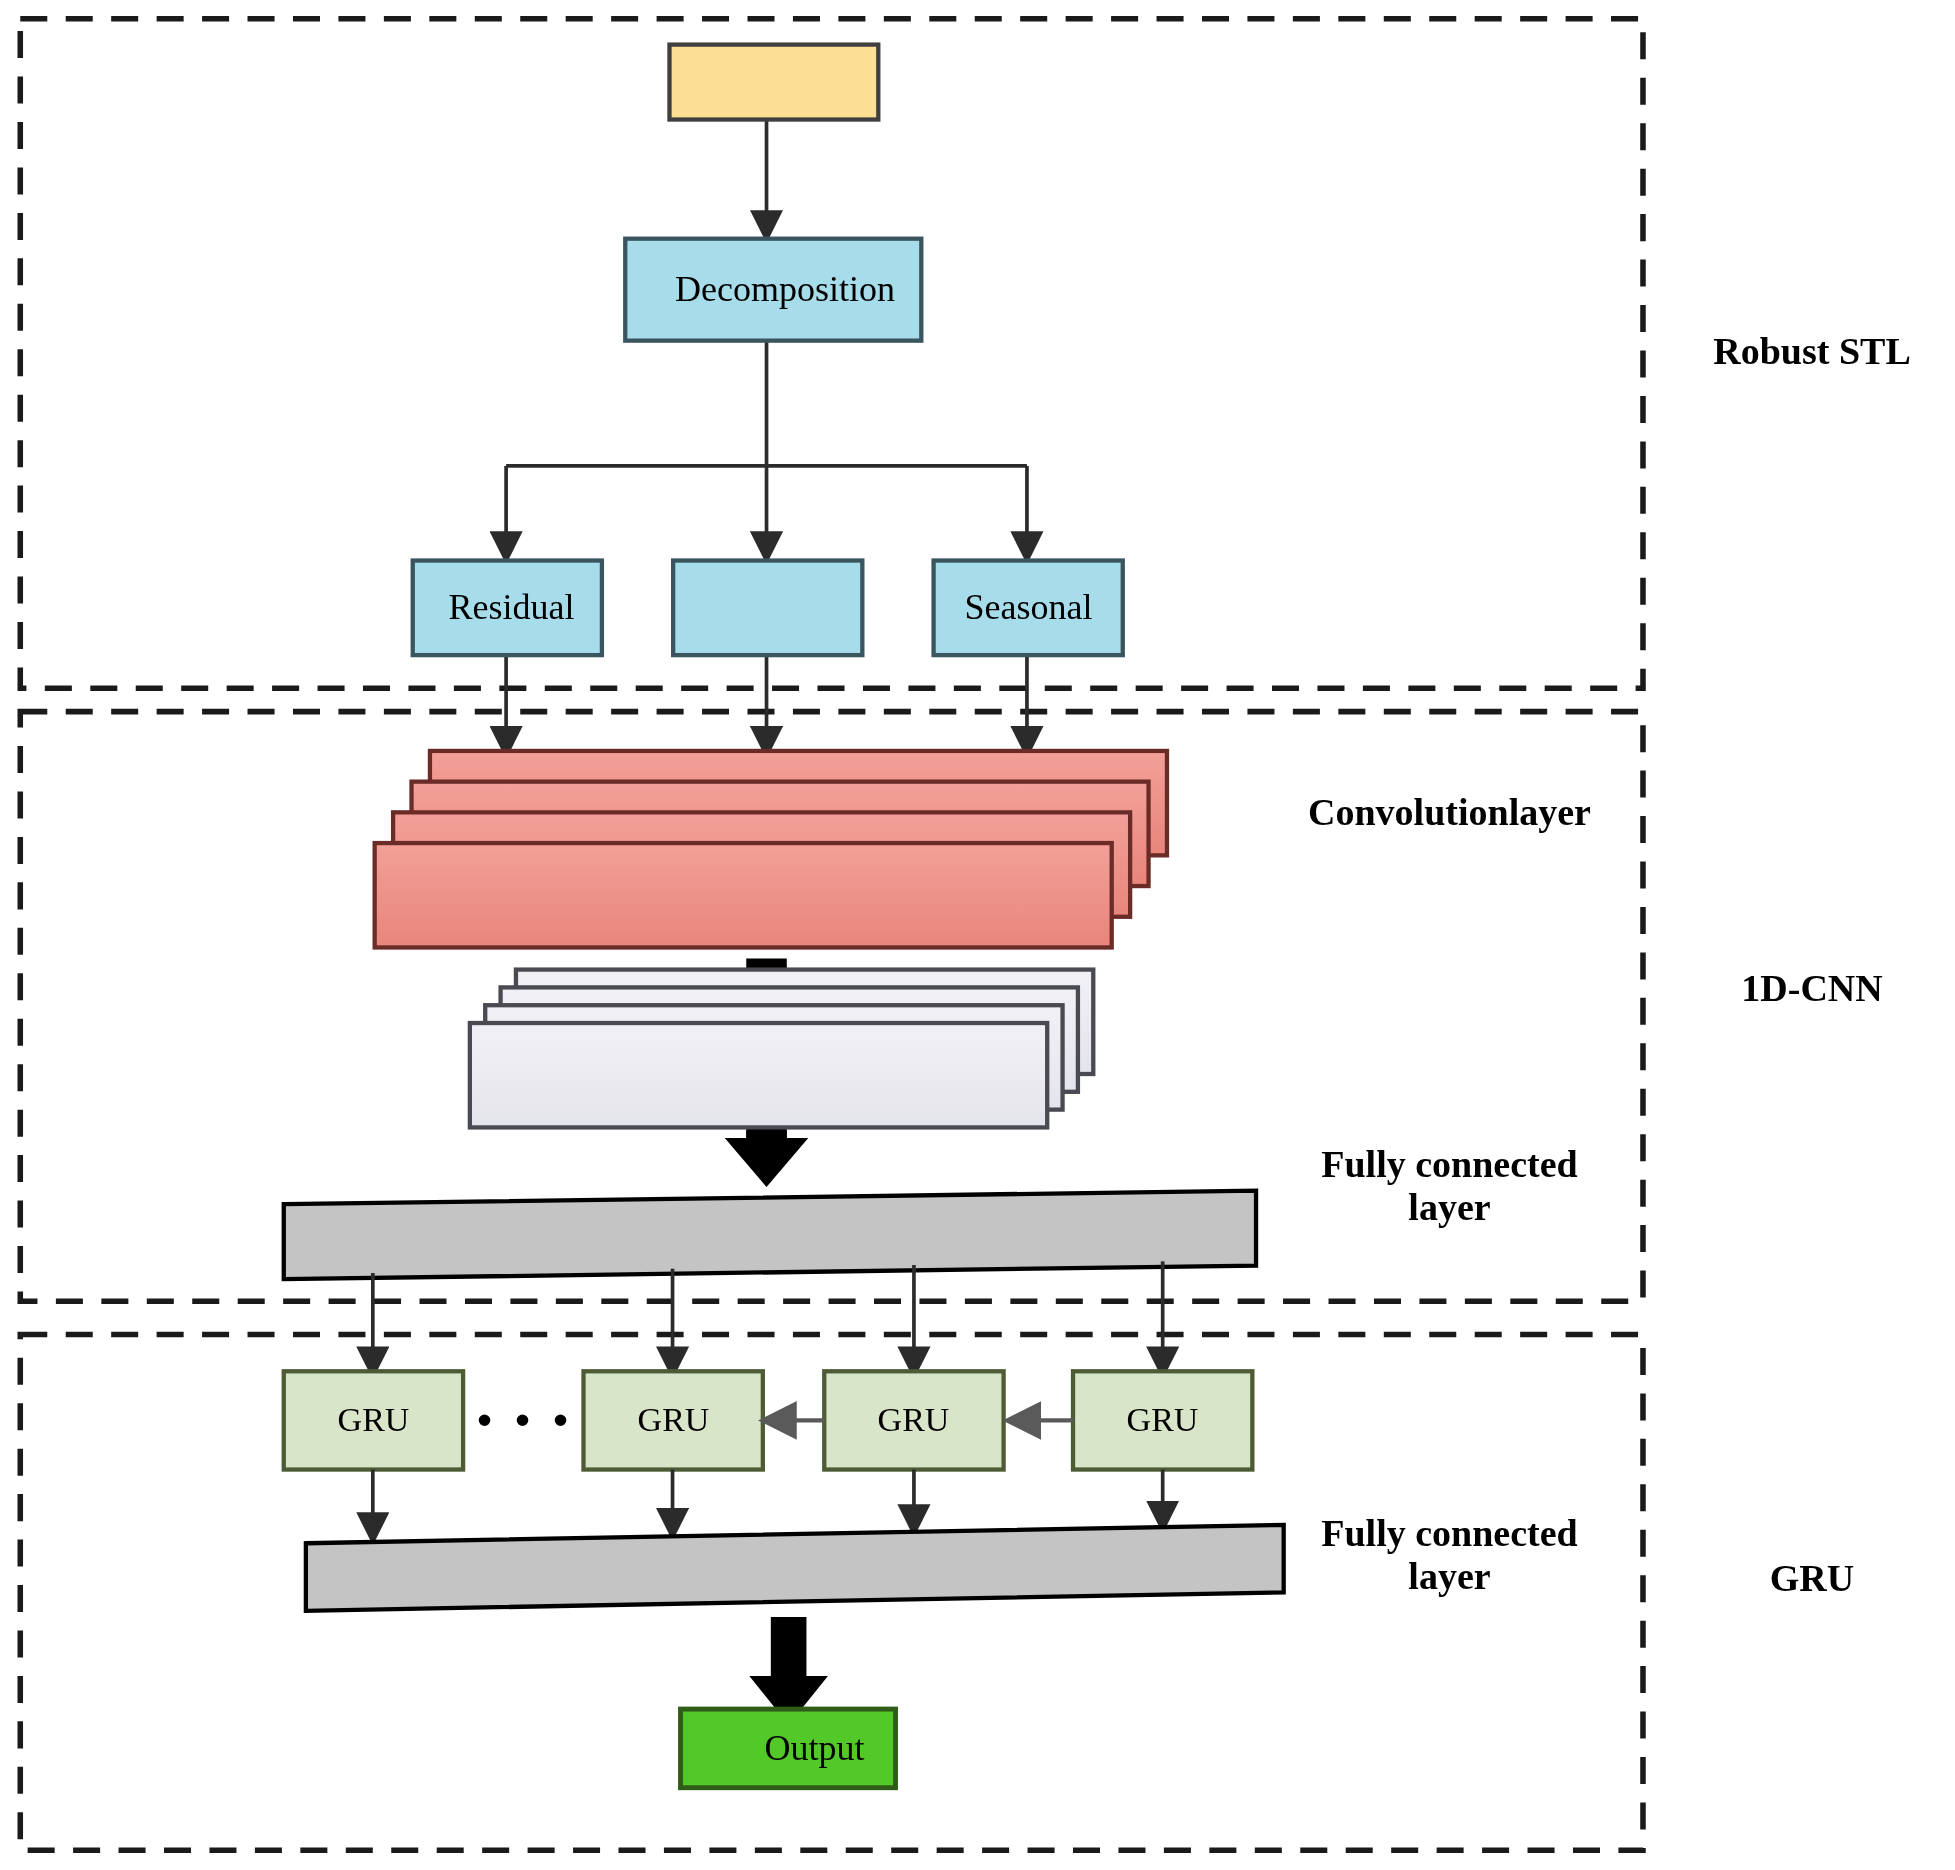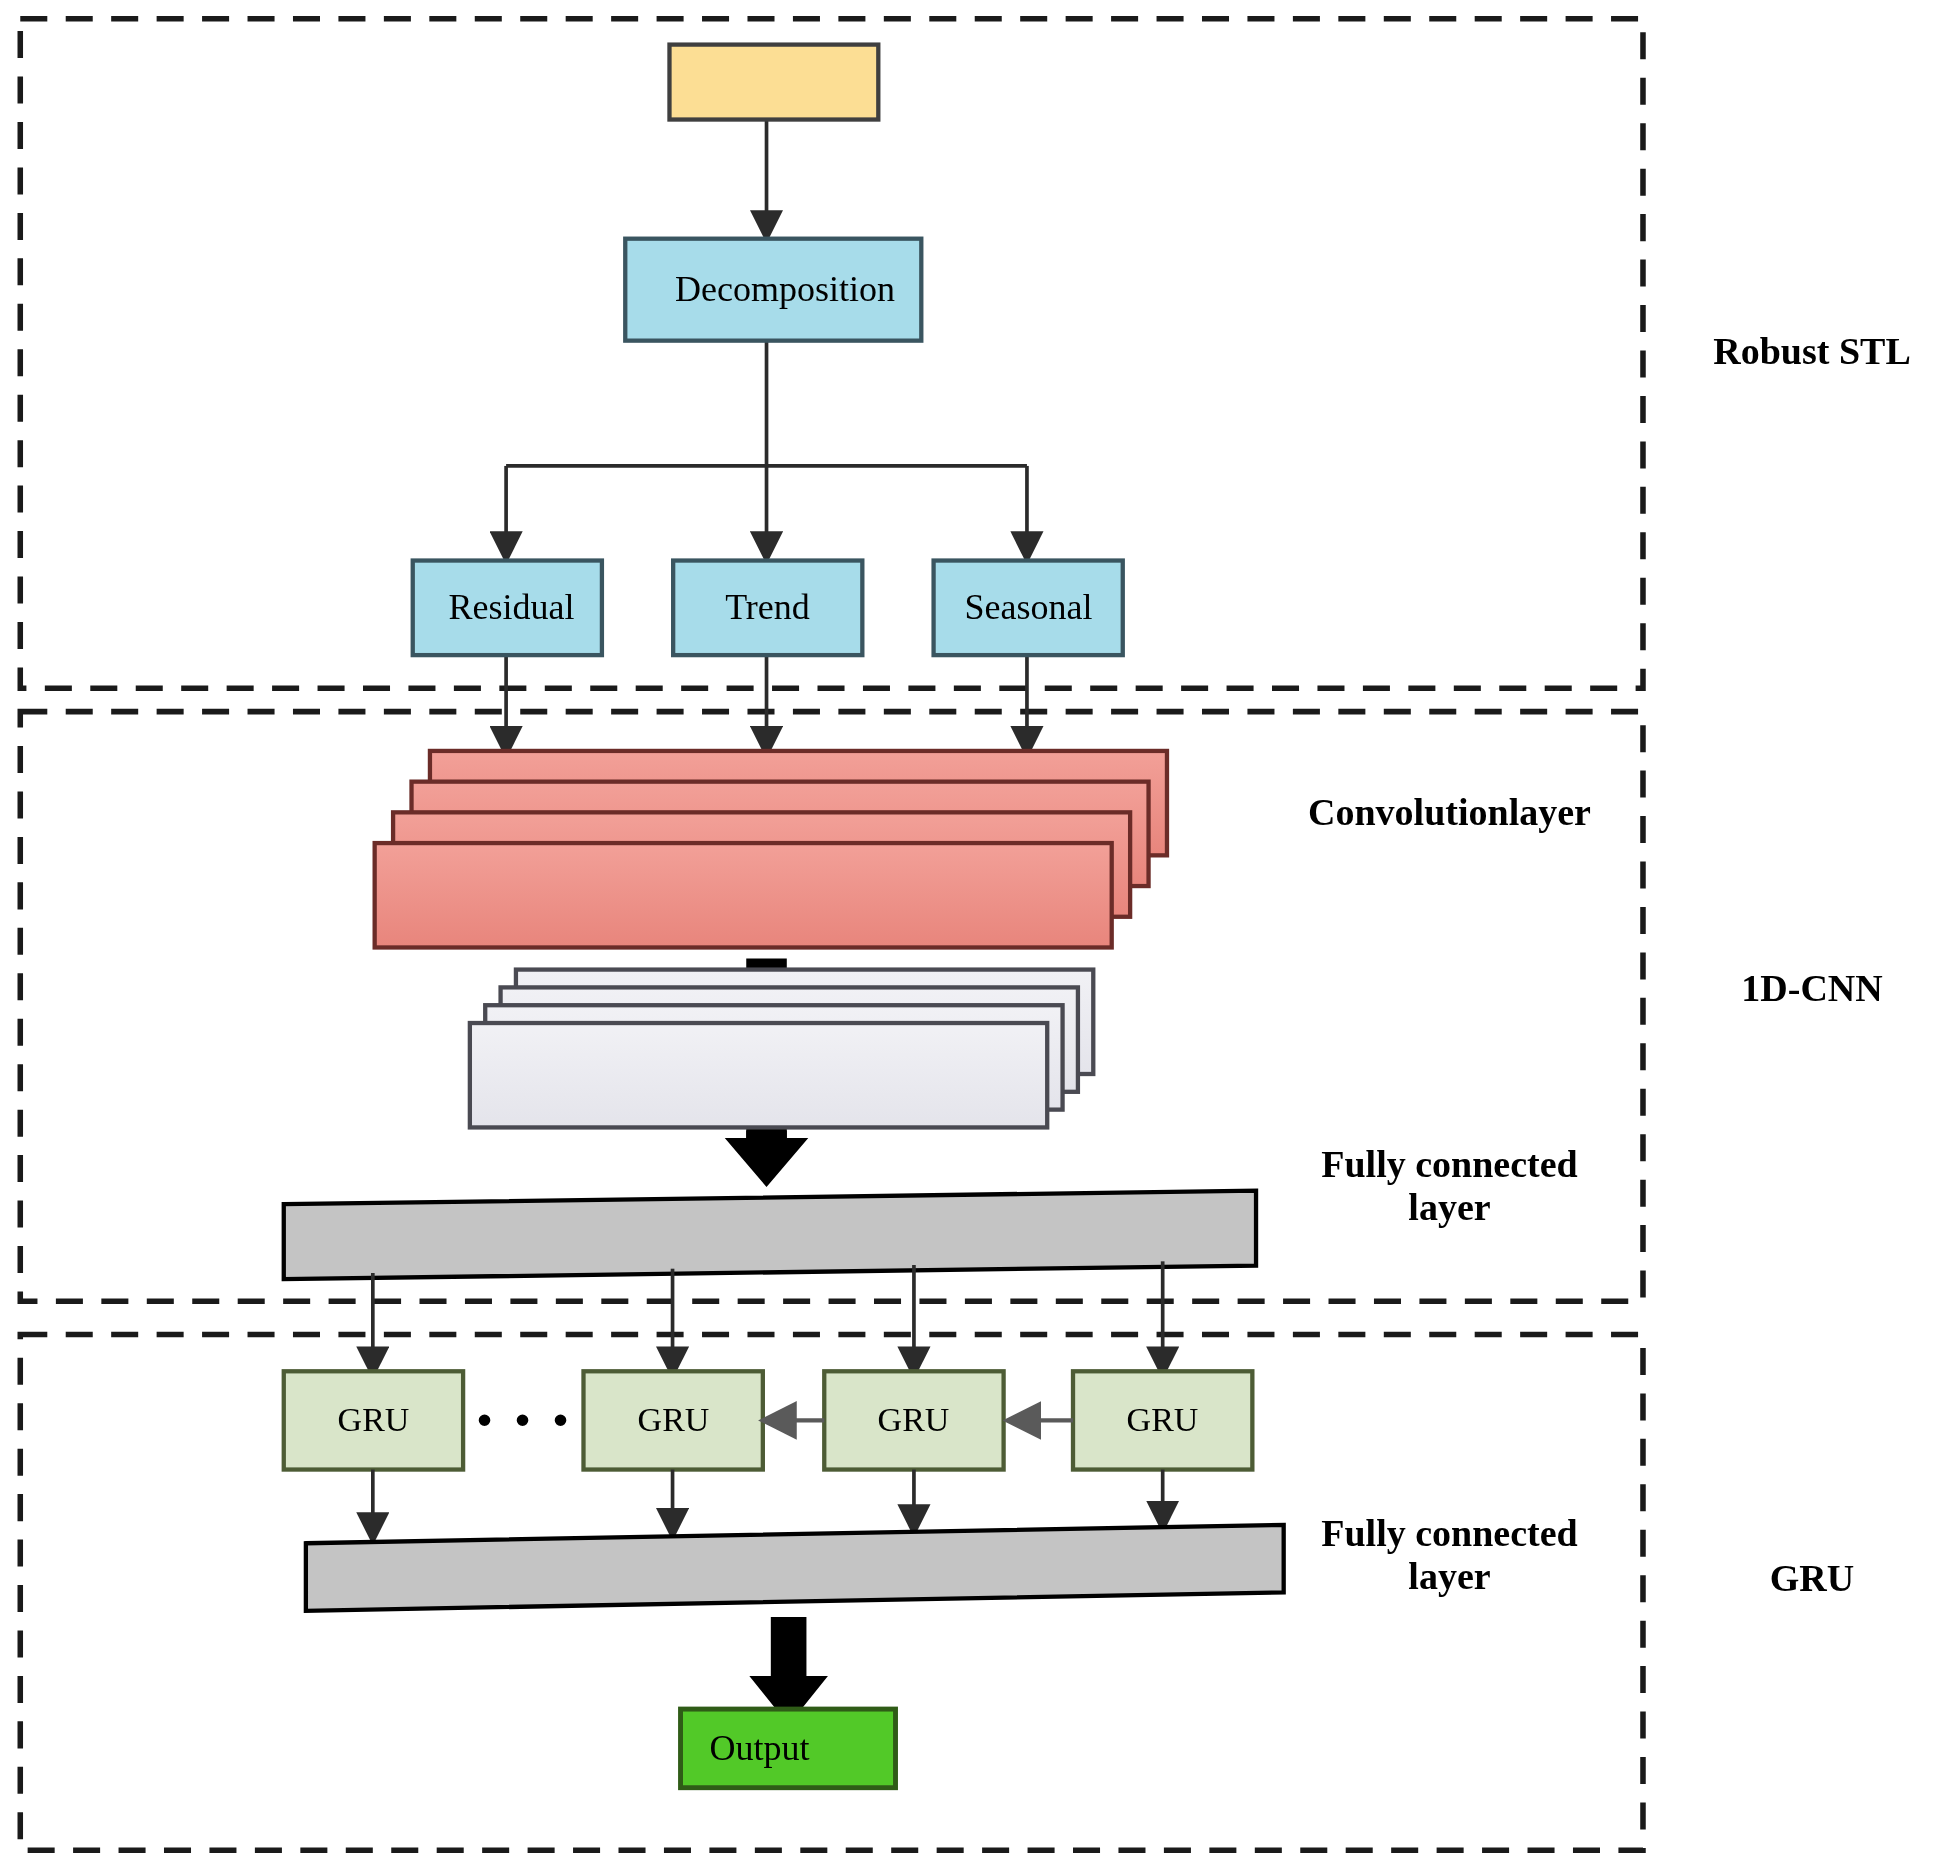--- a/index.html
+++ b/index.html
@@ -183,25 +183,24 @@
     <g>
       <rect x="1108" y="2782" width="350" height="128" fill="#52C928" stroke="#2F5C17" stroke-width="8"></rect>
     </g>
   </svg>
 
 
   <div class="node-label box-text" style="left:625px; top:238px; width:296px; height:102px;margin-left:12px;">Decomposition</div>
 
   <div class="node-label box-text" style="left:417px; top:560px; width:189px; height:95px;">Residual</div>
 
-  <div class="node-label box-text" style="left:673px; top:560px; width:189px; height:95px;">Trend</div>
 
   <div class="node-label box-text" style="left:934px; top:560px; width:189px; height:95px;">Seasonal</div>
 
-  <div class="node-label box-text" style="left:652px; top:1709px; width:215px; height:79px;">Output</div>
+  <div class="node-label box-text" style="left:707px; top:1709px; width:215px; height:79px;">Output</div>
 
   <div class="node-label gru-text" style="left:284px; top:1371px; width:179px; height:98px;">GRU</div>
   <div class="node-label gru-text" style="left:584px; top:1371px; width:179px; height:98px;">GRU</div>
   <div class="node-label gru-text" style="left:824px; top:1371px; width:179px; height:98px;">GRU</div>
   <div class="node-label gru-text" style="left:1073px; top:1371px; width:179px; height:98px;">GRU</div>
 
   <div class="node-label dots-text" style="left:467px; top:1383px; width:117px; height:74px;">• • •</div>
 
   <div class="node-label inner-text" style="left:1302px; top:757px; width:295px; height:111px; ">
     <span>Convolution</span>

